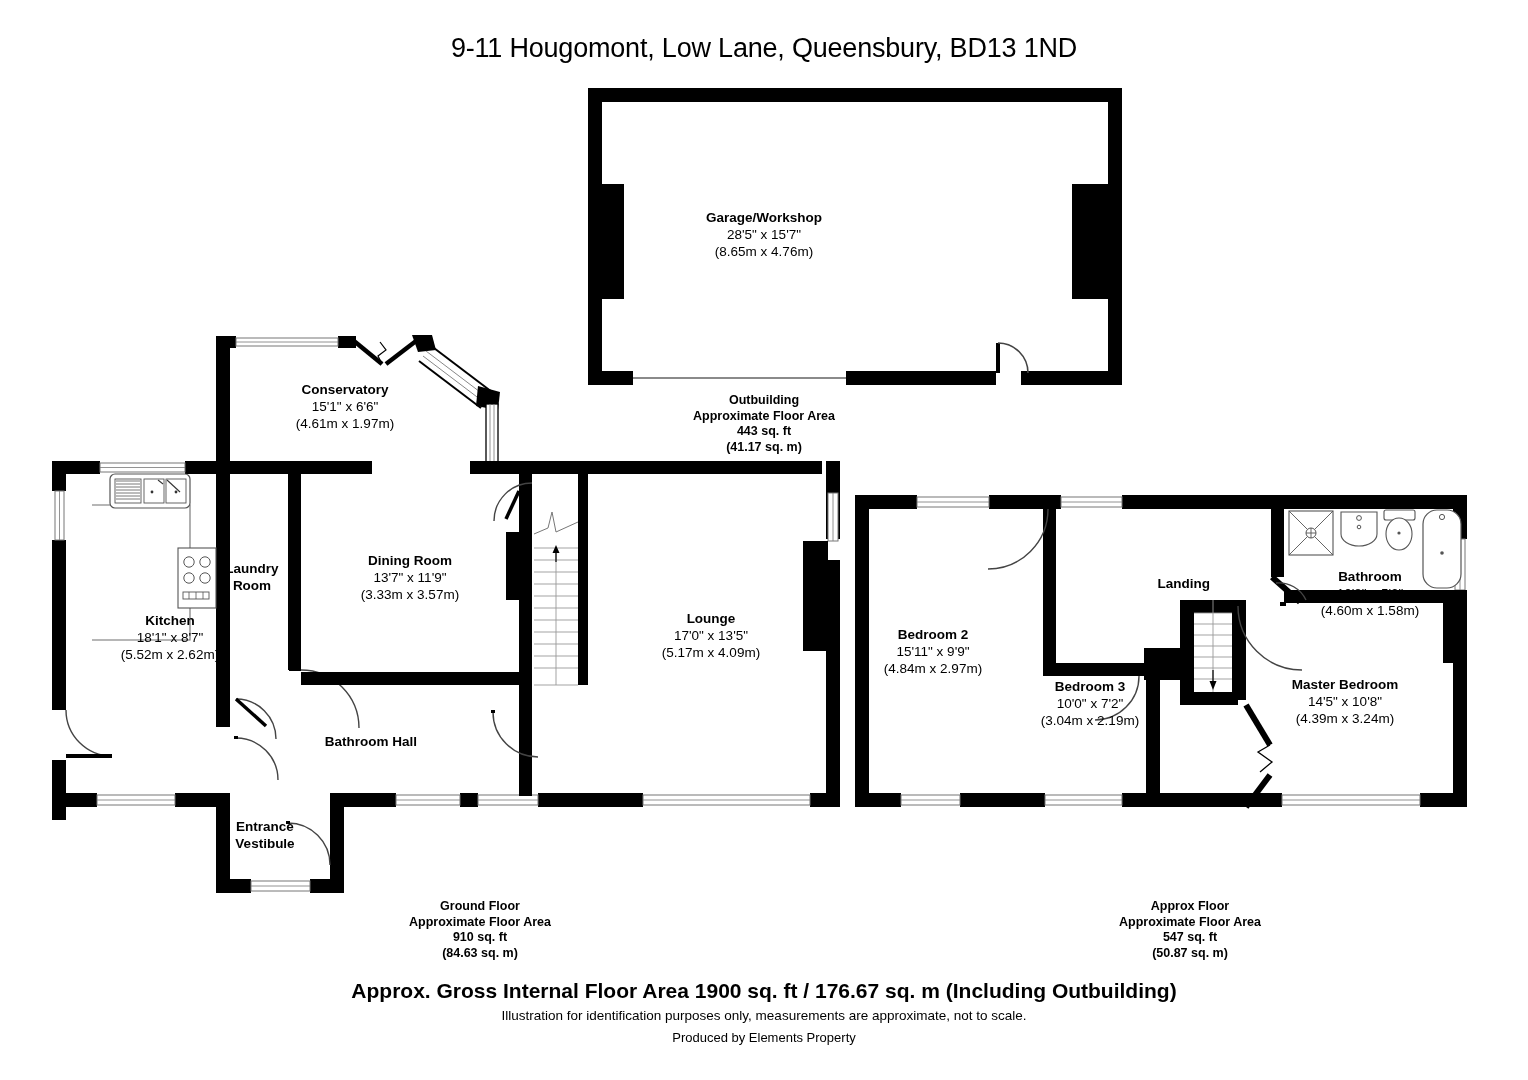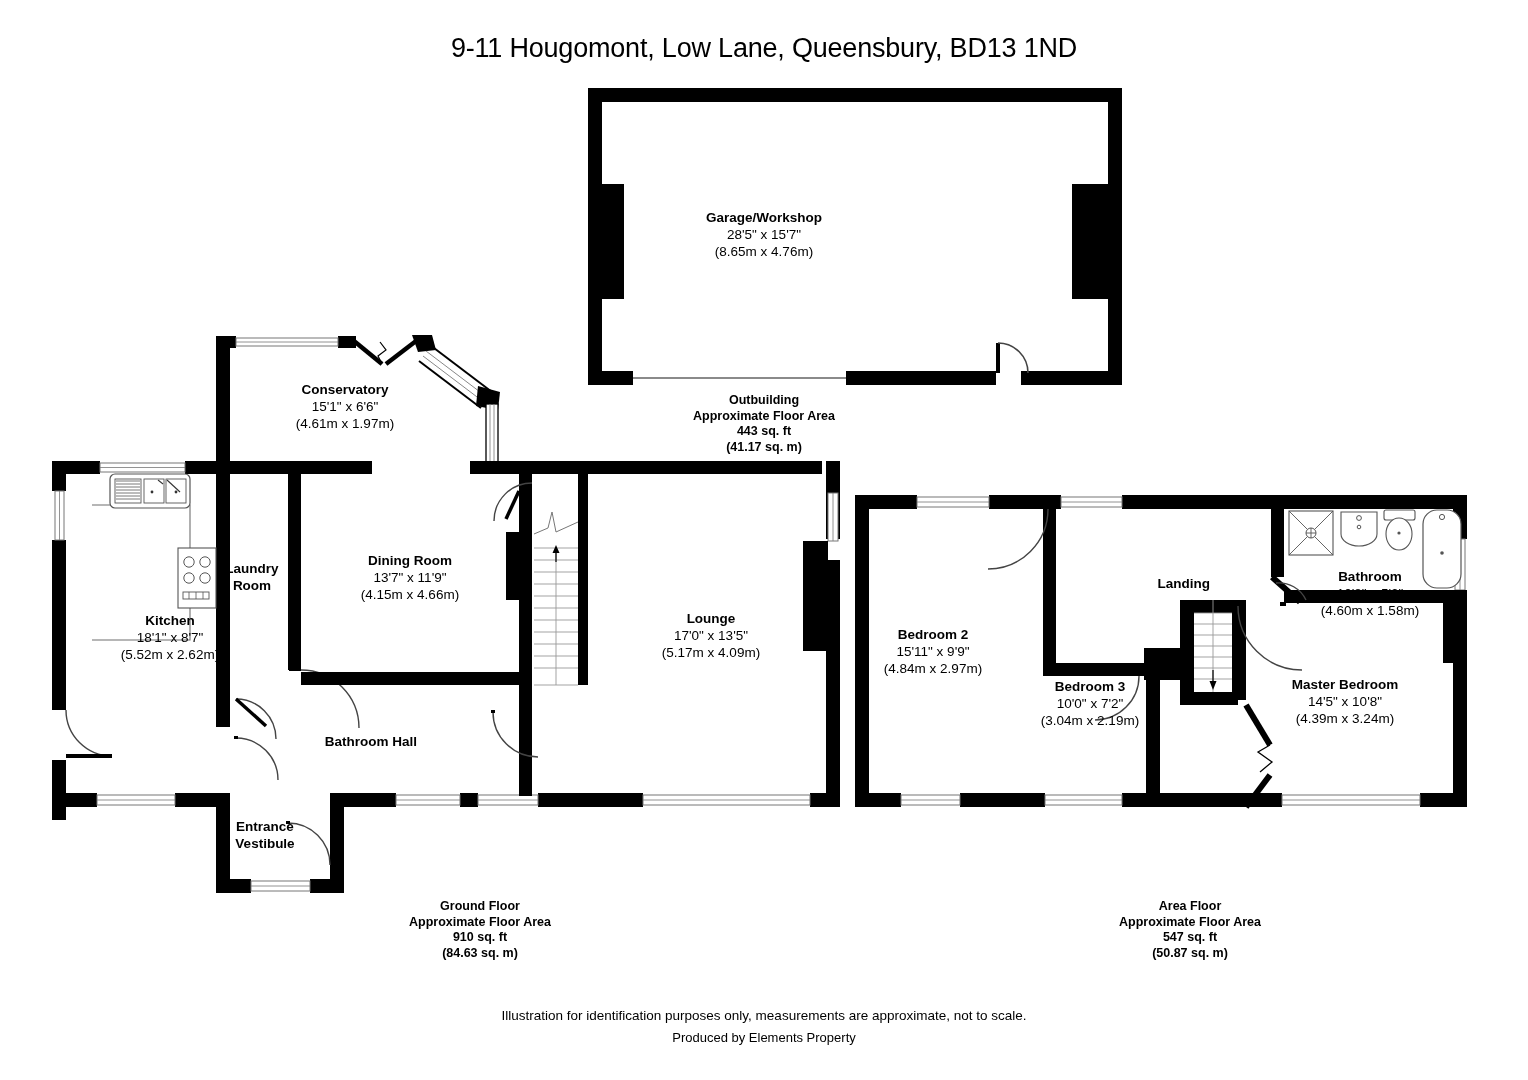--- a/index.html
+++ b/index.html
@@ -356,21 +356,21 @@
   </div>
 
   <div class="txt" style="left:201px;width:102px;top:560px;">
     <span class="roomname block">Laundry</span>
     <span class="roomname block">Room</span>
   </div>
 
   <div class="txt" style="left:290px;width:240px;top:552px;">
     <span class="roomname block">Dining Room</span>
     <span class="roomdim block">13'7" x 11'9"</span>
-    <span class="roomdim block">(4.15m x 4.66m)</span>
+    <span class="roomdim block">(3.33m x 3.57m)</span>
   </div>
 
   <div class="txt" style="left:591px;width:240px;top:610px;">
     <span class="roomname block">Lounge</span>
     <span class="roomdim block">17'0" x 13'5"</span>
     <span class="roomdim block">(5.17m x 4.09m)</span>
   </div>
 
   <div class="txt" style="left:266px;width:210px;top:733px;">
     <span class="roomname block">Bathroom Hall</span>
@@ -410,22 +410,23 @@
     <span class="roomname block">Bathroom</span>
     <span class="roomdim block">10'8" x 5'2"</span>
     <span class="roomdim block">(4.60m x 1.58m)</span>
   </div>
 
   <div class="txt" style="left:1050px;width:160px;top:575px;text-align:right;">
     <span class="roomname block">Landing</span>
   </div>
 
   <div class="txt" style="left:1040px;width:300px;top:899px;">
-    <span class="arealabel block">Area Floor</span>
+    <span class="arealabel block">Approx Floor</span>
     <span class="arealabel block">Approximate Floor Area</span>
     <span class="arealabel block">547 sq. ft</span>
     <span class="arealabel block">(50.87 sq. m)</span>
   </div>
 
+  <div class="txt footer1">Approx. Gross Internal Floor Area 1900 sq. ft / 176.67 sq. m (Including Outbuilding)</div>
   <div class="txt footer3">Produced by Elements Property</div>
   <div class="txt footer2">Illustration for identification purposes only, measurements are approximate, not to scale.</div>
 
 </div>
 
 </body></html>

